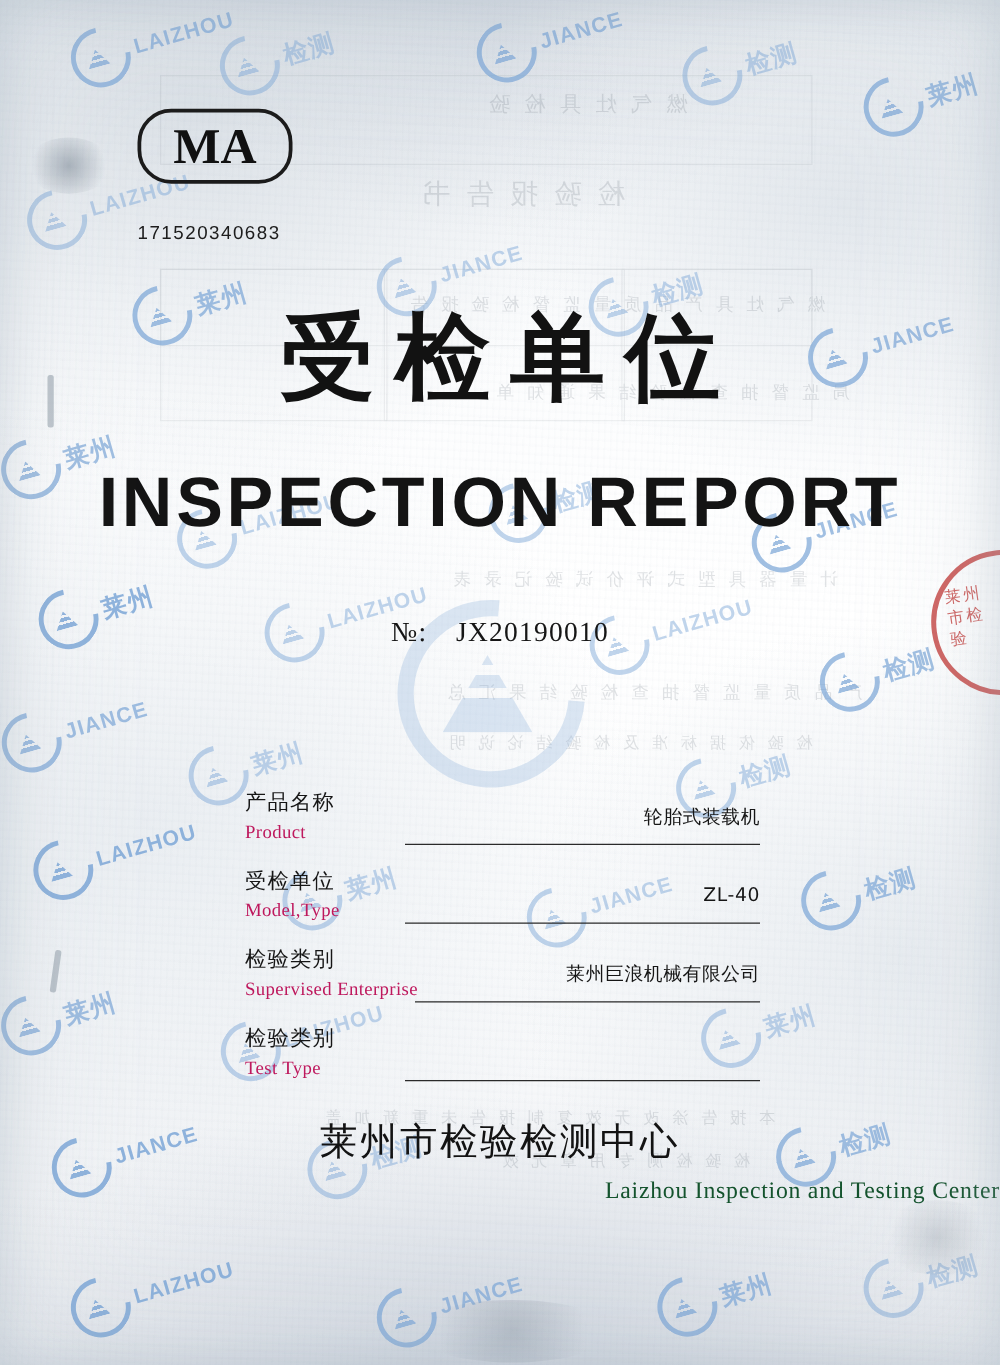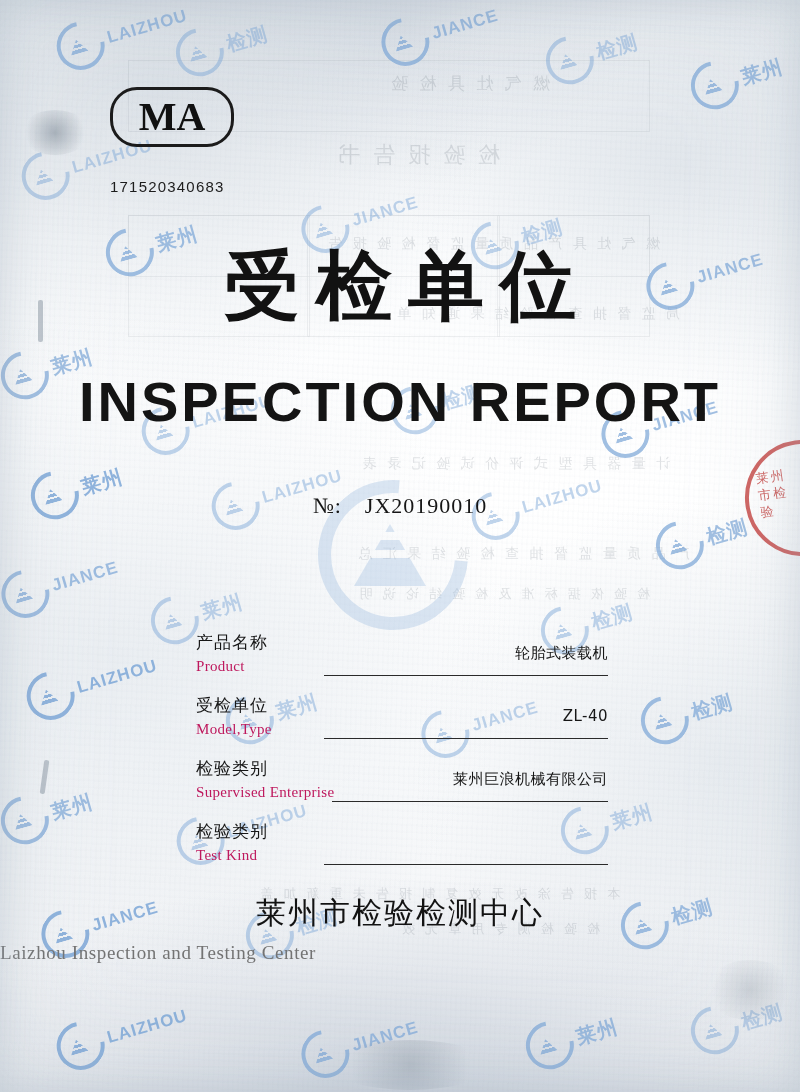--- a/index.html
+++ b/index.html
@@ -314,25 +314,25 @@
     font-family: "DejaVu Sans", sans-serif;
     font-size: 30px;
     letter-spacing: 2px;
     color: #131313;
   }
   .org-en {
     position: absolute;
     left: 0;
     right: 0;
     top: 942px;
-    text-align: left;
+    text-align: right;
     font-family: "Liberation Serif", serif;
     font-size: 19px;
     letter-spacing: .6px;
-    color: #737373;
+    color: #14532d;
   }
 
   
   .hole {
     position: absolute;
     background: #8e9aa6;
     opacity: .55;
     border-radius: 2px;
   }
   .smudge {
@@ -638,21 +638,21 @@
         <div class="lbl-cn">检验类别</div>
         <div class="lbl-en">Supervised Enterprise</div>
       </div>
       <div class="field-value">莱州巨浪机械有限公司</div>
       <div class="field-rule"></div>
     </div>
 
     <div class="field-row">
       <div class="field-labels">
         <div class="lbl-cn">检验类别</div>
-        <div class="lbl-en">Test Kind</div>
+        <div class="lbl-en">Test Type</div>
       </div>
       <div class="field-rule"></div>
     </div>
   </div>
 
   <div class="org-cn">莱州市检验检测中心</div>
   <div class="org-en">Laizhou   Inspection and Testing Center</div>
 
   <div class="hole" style="left:38px; top:300px; width:5px; height:42px;"></div>
   <div class="hole" style="left:42px; top:760px; width:5px; height:34px; transform:rotate(8deg);"></div>

